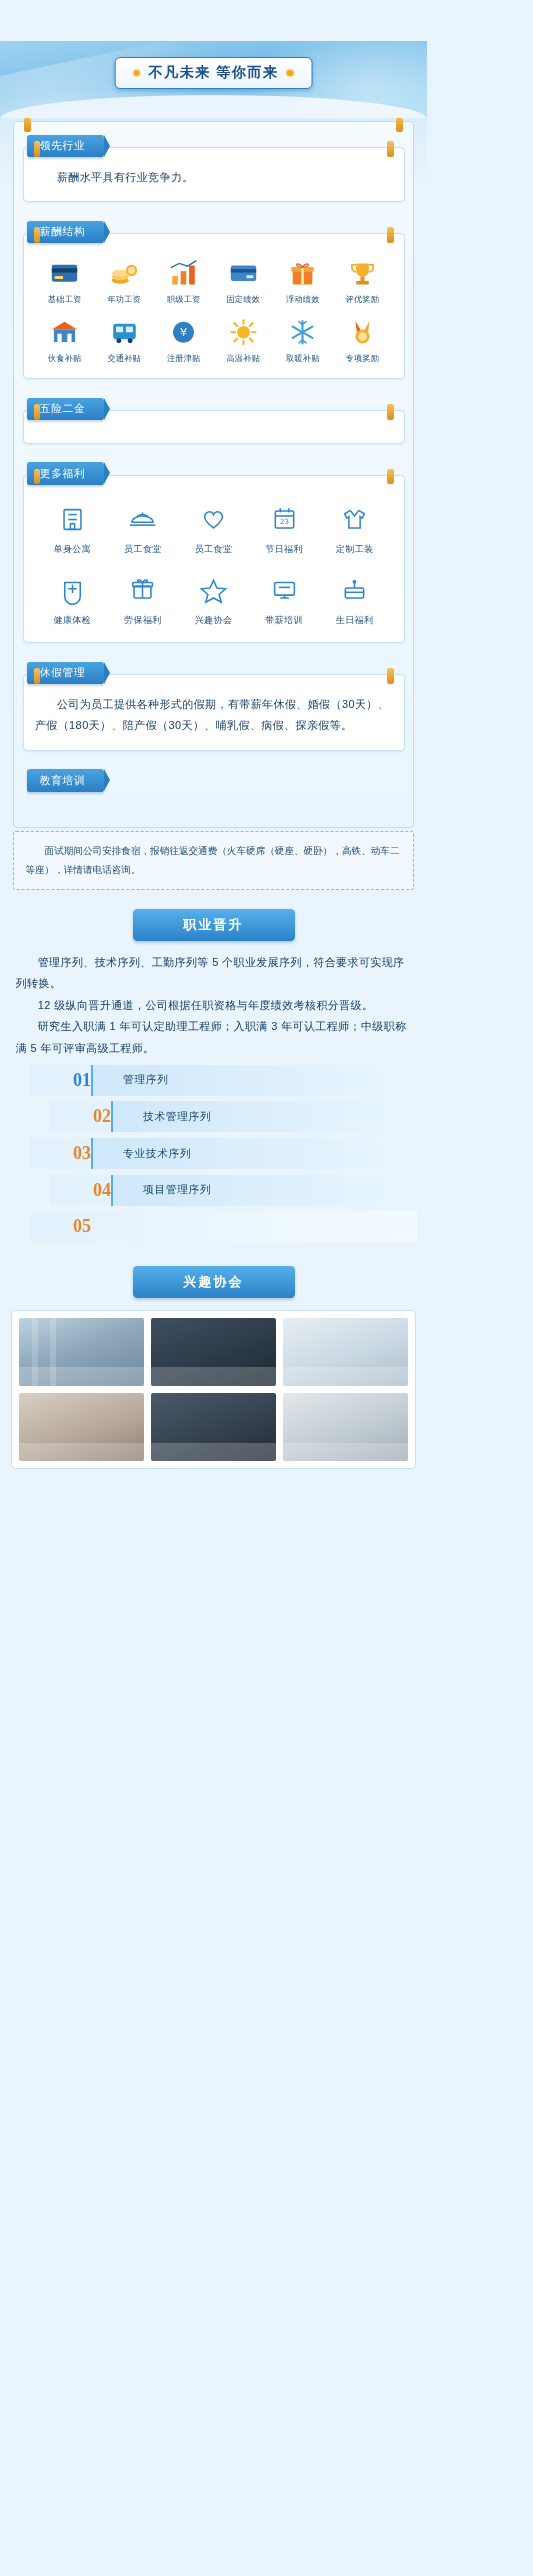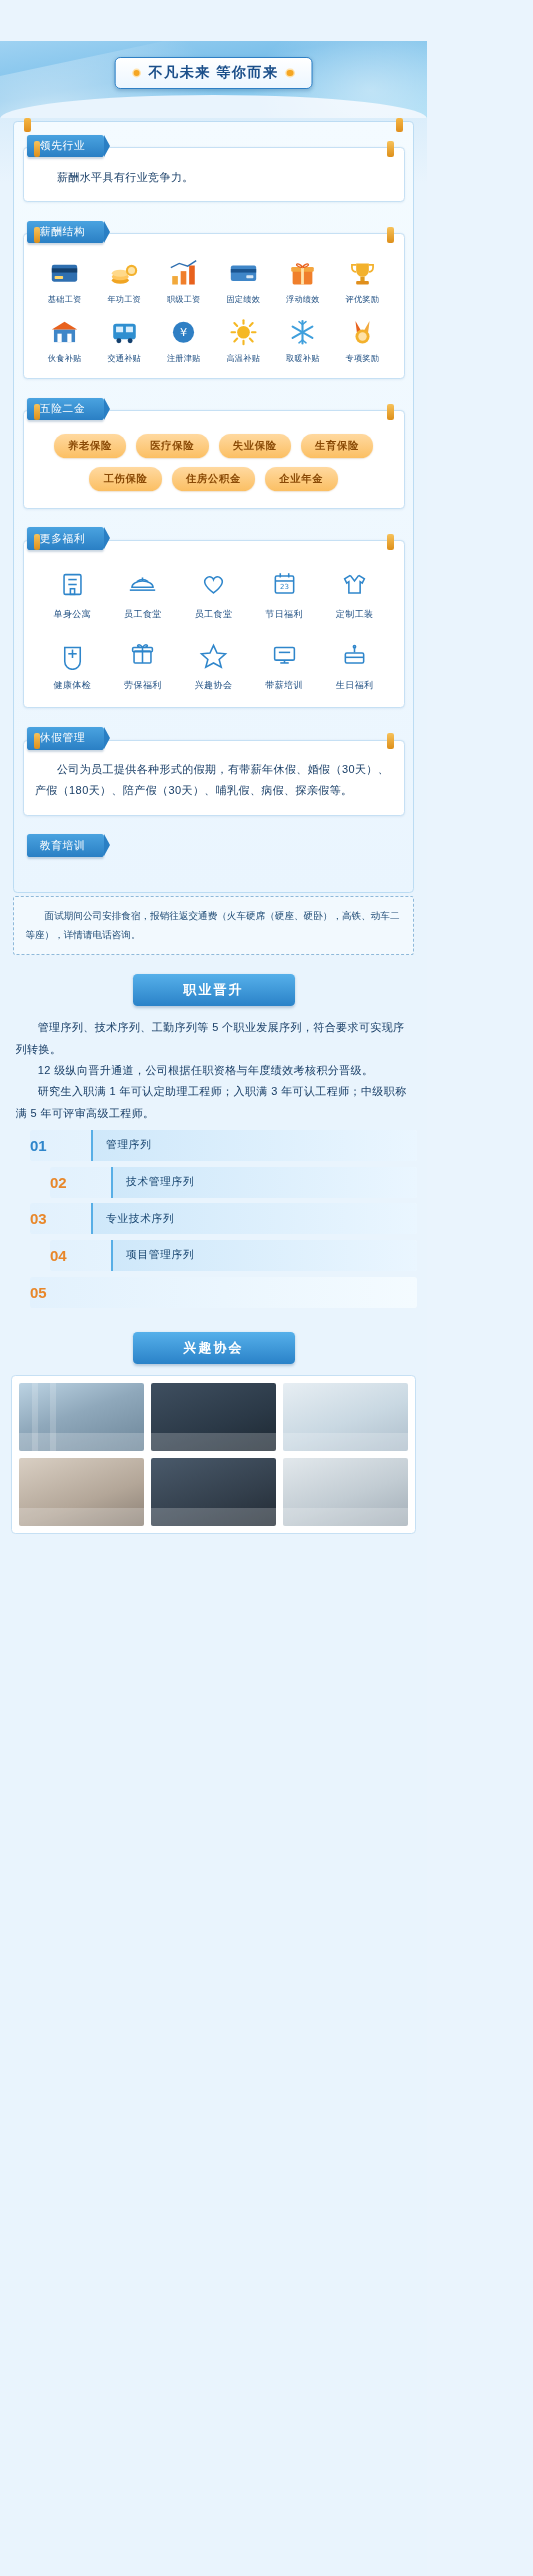--- a/index.html
+++ b/index.html
@@ -254,32 +254,32 @@
   .rank-row {
     display: flex;
     align-items: center;
     height: 31px;
     margin-bottom: 5.7px;
     background: linear-gradient(90deg,#e2f1fd 0%, #f4fbff 100%);
     border-radius: 2.8px;
   }
   .rank-num {
     width: 61px;
-    text-align: left;
-    font-size: 15px;
+    text-align: right;
+    font-size: 18px;
     font-weight: bold;
     color: #e8872a;
-    font-family: Liberation Sans, sans-serif;
+    font-family: Liberation Serif, serif;
   }
   .rank-bar {
     flex: 1;
     height: 31px;
     display: flex;
     align-items: center;
-    padding-left: 13px;
+    padding-left: 30px;
     background: linear-gradient(90deg,#cfe8fa 0%, #eaf6ff 100%);
     border-left: 2.1px solid #57aee6;
     border-radius: 0 2.8px 2.8px 0;
     font-size: 10.7px;
     color: #174570;
     letter-spacing: 0.7px;
   }
   .r1 .rank-num { color: #2f86cb; }
   .rank-row.indent-1 { margin-left: 20px; }
   .rank-row.indent-2 { margin-left: 40px; }
@@ -514,29 +514,20 @@
 
         </div>
       </div>
     </div>
 
     <div class="section">
       <div class="sec-head">五险二金</div>
       <div class="sec-body">
         <span class="pin-left"></span>
         <span class="pin-right"></span>
-        <div class="pill-wrap">
-          <span class="pill">养老保险</span>
-          <span class="pill">医疗保险</span>
-          <span class="pill">失业保险</span>
-          <span class="pill">生育保险</span>
-          <span class="pill">工伤保险</span>
-          <span class="pill">住房公积金</span>
-          <span class="pill">企业年金</span>
-        </div>
       </div>
     </div>
 
     <div class="section">
       <div class="sec-head">更多福利</div>
       <div class="sec-body">
         <span class="pin-left"></span>
         <span class="pin-right"></span>
         <div class="welfare-grid">
 

